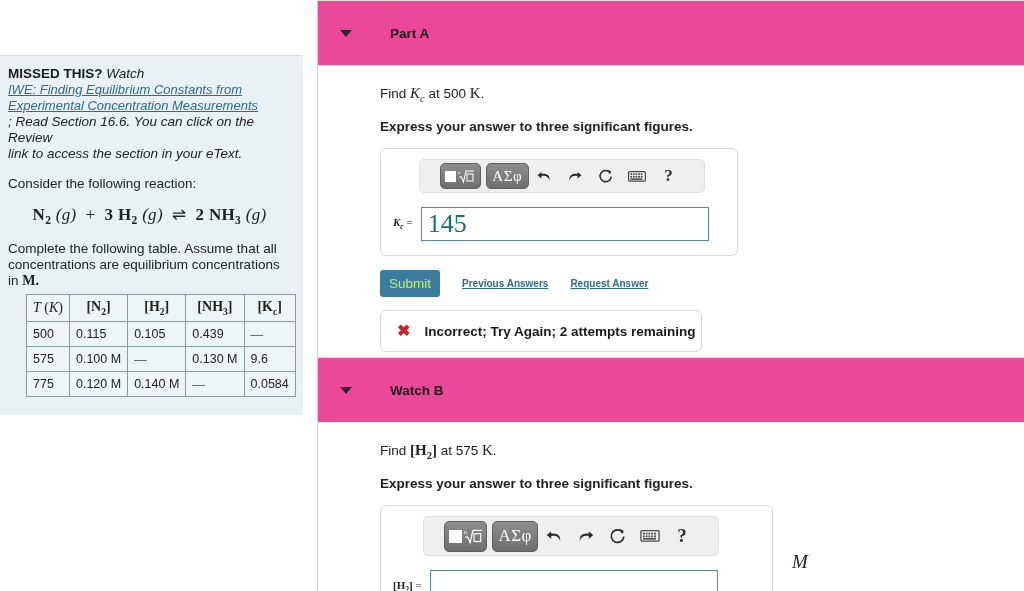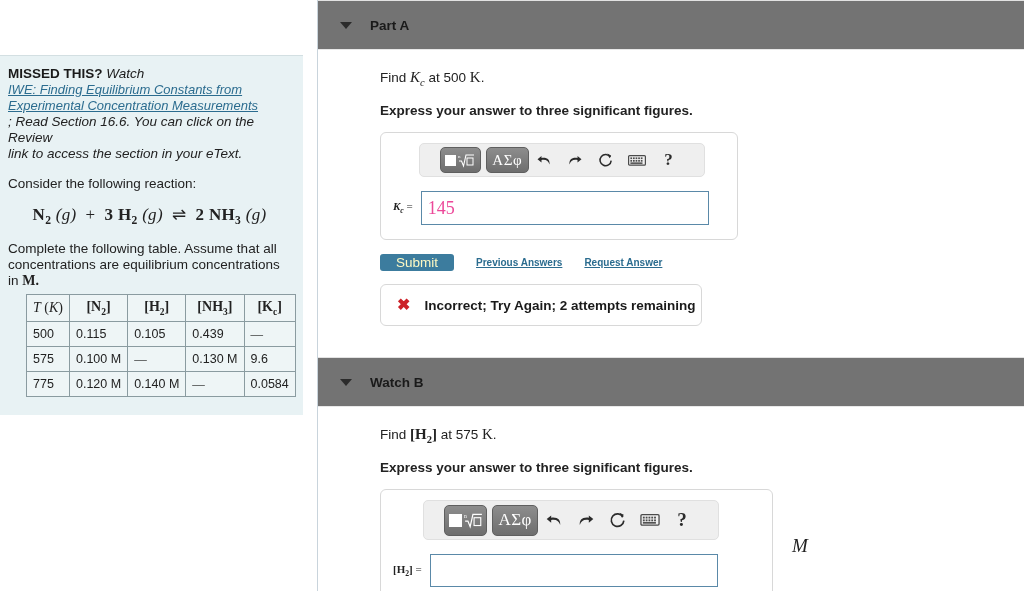--- a/index.html
+++ b/index.html
@@ -116,28 +116,29 @@
 
   
   .right-pane {
     position: absolute;
     left: 318px; top: 0;
     width: 706px; height: 591px;
     background: #ffffff;
   }
   .part-header {
     position: relative;
-    height: 50px;
-    background: #737373;
+    height: 66px;
+    background: #ec4899;
     border-top: 1px solid #e2e2e2;
     border-bottom: 1px solid #e8e8e8;
     display: flex;
     align-items: center;
     padding-left: 22px;
     box-sizing: border-box;
+    gap: 20px;
   }
   .caret {
     width: 0; height: 0;
     border-left: 6px solid transparent;
     border-right: 6px solid transparent;
     border-top: 7px solid #2b2b2b;
     margin-right: 18px;
     cursor: pointer;
   }
   .part-title {
@@ -230,49 +231,49 @@
   }
   .eq-label .b { font-weight: bold; }
   .eq-label .i { font-style: italic; font-weight: bold; }
   .eq-label sub { font-size: 0.7em; }
   .ans-input {
     border: 1px solid #5a89a8;
     background: #ffffff;
     height: 34px;
     box-sizing: border-box;
     font-family: "Liberation Serif", serif;
-    font-size: 18px;
-    color: #ec4899;
+    font-size: 26px;
+    color: #0f766e;
     padding: 0 6px;
     outline: none;
   }
   .input-a { width: 288px; }
   .input-b { width: 288px; height: 33px; }
   .unit-after {
     font-family: "Liberation Serif", serif;
     font-style: italic;
     font-size: 19px;
     margin-left: 19px;
   }
 
   
   .submit-row {
     display: flex;
     align-items: center;
     margin-top: 14px;
   }
   .submit-btn {
     background: #3c7c9e;
-    color: #fef9c3;
+    color: #bef264;
     border: none;
     border-radius: 3px;
     font-family: "Liberation Sans", sans-serif;
     font-size: 13.5px;
-    padding: 0 16px;
-    height: 17px;
+    padding: 0 9px;
+    height: 27px;
     cursor: pointer;
   }
   .link-btn {
     color: #2b6c8f;
     text-decoration: underline;
     font-size: 10px;
     font-weight: bold;
     margin-left: 22px;
     cursor: pointer;
   }

